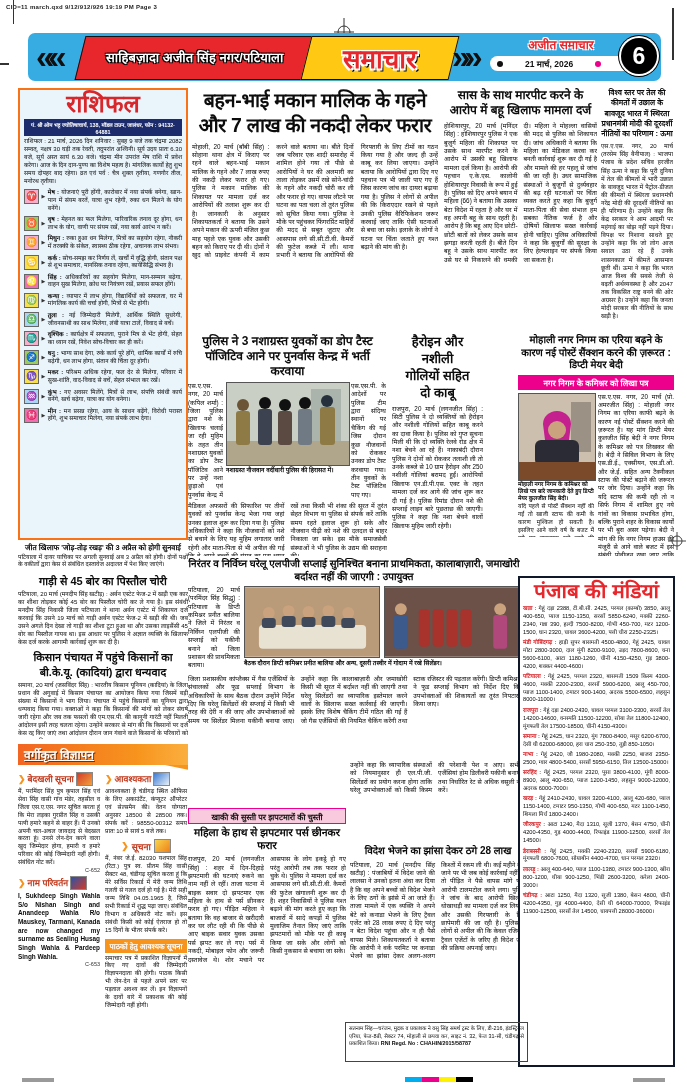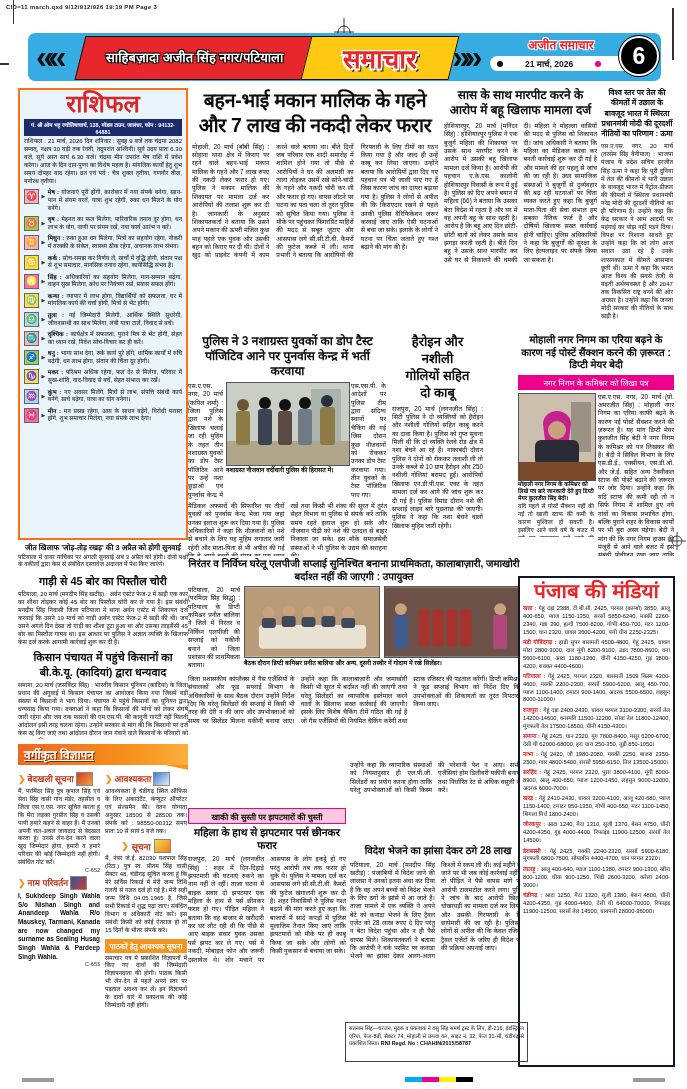--- a/index.html
+++ b/index.html
@@ -63,21 +63,21 @@
   .art-pulis{position:absolute;left:188px;top:334px;width:199px;height:222px;overflow:hidden;}
   .art-pulis .hl{font-size:9.5px;}
   .pulis-mid{display:flex;gap:3px;margin-top:3px;}
   .pulis-side{width:35px;}
   .pulis-photo{width:122px;}
   .art-heroin{position:absolute;left:392px;top:334px;width:91px;height:222px;overflow:hidden;}
   .art-heroin .hl{font-size:13px;line-height:1.3;}
   .art-heroin .body{margin-top:3px;}
   .art-mohali{position:absolute;left:518px;top:334px;width:156px;height:222px;overflow:hidden;}
   .art-mohali .hl{font-size:10px;}
-  .pinkband{background:#EC008C;color:#fff;font-size:8.2px;font-weight:normal;text-align:center;padding:2px 0;margin:3px 0 3px;}
+  .pinkband{background:#EC008C;color:#fff;font-size:8.2px;font-weight:bold;text-align:center;padding:2px 0;margin:3px 0 3px;}
   .mohali-body{display:flex;gap:4px;}
   .mohali-left{width:76px;} .mohali-right{width:76px;}
   .art-lpg{position:absolute;left:188px;top:558px;width:332px;height:250px;overflow:hidden;}
   .art-lpg .hl{font-size:10px;}
   .lpg-mid{display:flex;gap:4px;margin-top:3px;}
   .lpg-left{width:52px;}
   .lpg-photos{width:276px;}
   .lpg-photorow{display:flex;gap:4px;}
   .lpg-main3{column-count:3;column-gap:6px;height:84px;margin-top:3px;}
   .lpg-extra{margin-left:162px;width:170px;column-count:2;column-gap:6px;height:50px;margin-top:2px;}

